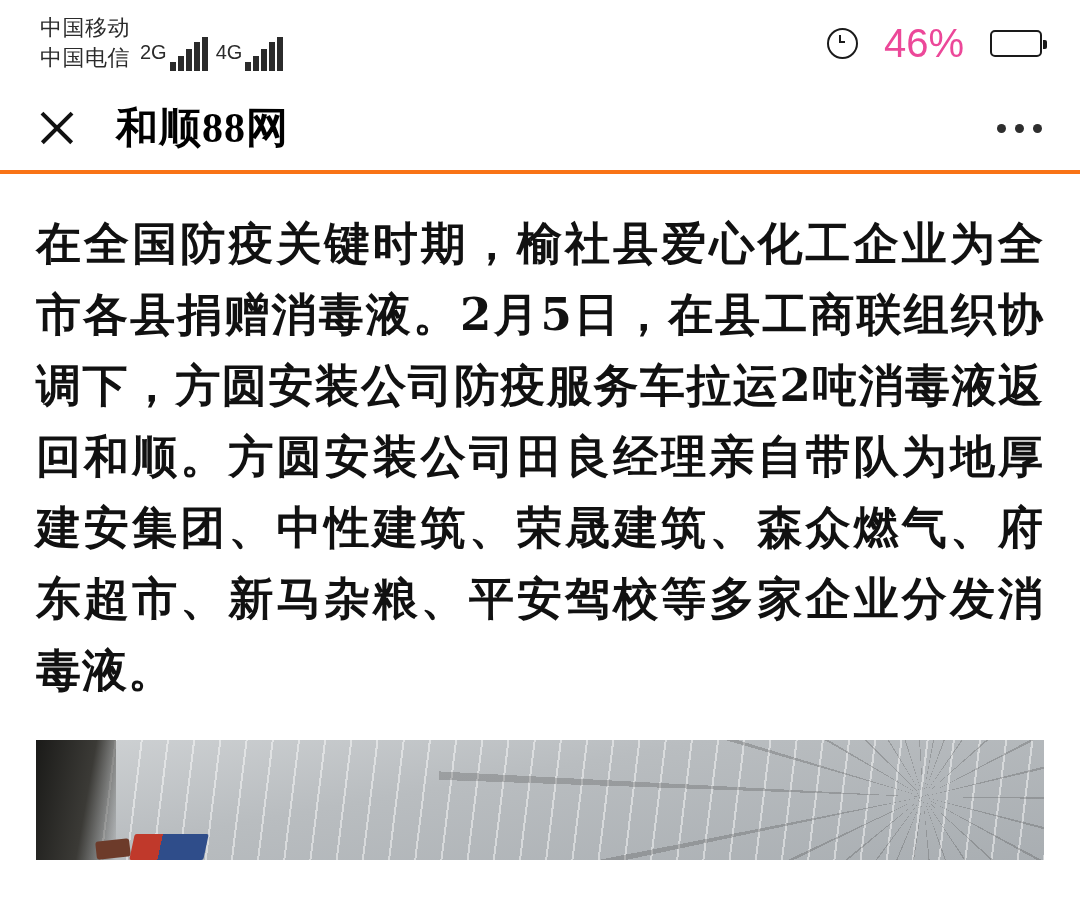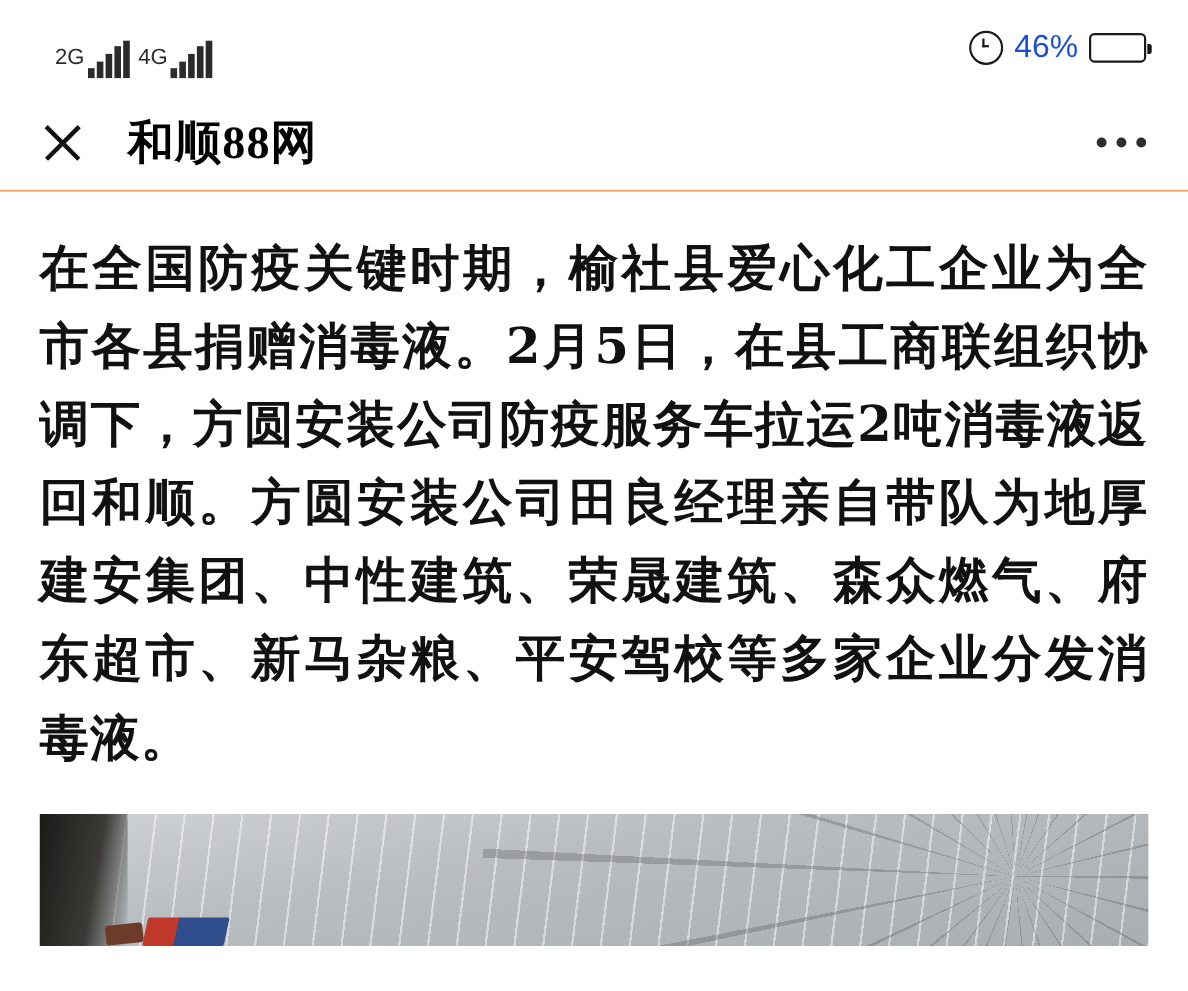--- a/index.html
+++ b/index.html
@@ -69,22 +69,23 @@
   }
   .bars i:nth-child(1) { height: 9px; }
   .bars i:nth-child(2) { height: 15px; }
   .bars i:nth-child(3) { height: 22px; }
   .bars i:nth-child(4) { height: 29px; }
   .bars i:nth-child(5) { height: 34px; }
 
   .status-right {
     display: flex;
     align-items: center;
-    font-size: 29px;
-    color: #1d4ed8;
+    font-size: 40px;
+    color: #ec4899;
+    gap: 16px;
   }
   .alarm-icon {
     width: 27px;
     height: 27px;
     border: 2.5px solid #1a1a1a;
     border-radius: 50%;
     position: relative;
     margin-right: 10px;
   }
   .alarm-icon::before,
@@ -130,21 +131,21 @@
   }
   .clock { letter-spacing: 0.5px; }
 
   
   .app-header {
     height: 88px;
     display: flex;
     align-items: center;
     padding: 0 36px 0 34px;
     box-sizing: border-box;
-    border-bottom: 1px solid #f97316;
+    border-bottom: 4px solid #f97316;
   }
   .close-btn {
     width: 46px;
     height: 46px;
     position: relative;
     flex: none;
     cursor: pointer;
   }
   .close-btn::before,
   .close-btn::after {
@@ -258,20 +259,24 @@
     background: #6d3b2a;
     border-radius: 3px;
     transform: rotate(-6deg);
   }
 </style>
 </head>
 <body>
 
 <div class="status-bar">
   <div class="status-left">
+    <div class="carriers">
+      <div>中国移动</div>
+      <div>中国电信</div>
+    </div>
     <div class="signal-group">
       <div class="signal-unit">
         <span class="net-label">2G</span>
         <span class="bars">
             <i></i>
             <i></i>
             <i></i>
             <i></i>
             <i></i>
           </span>

